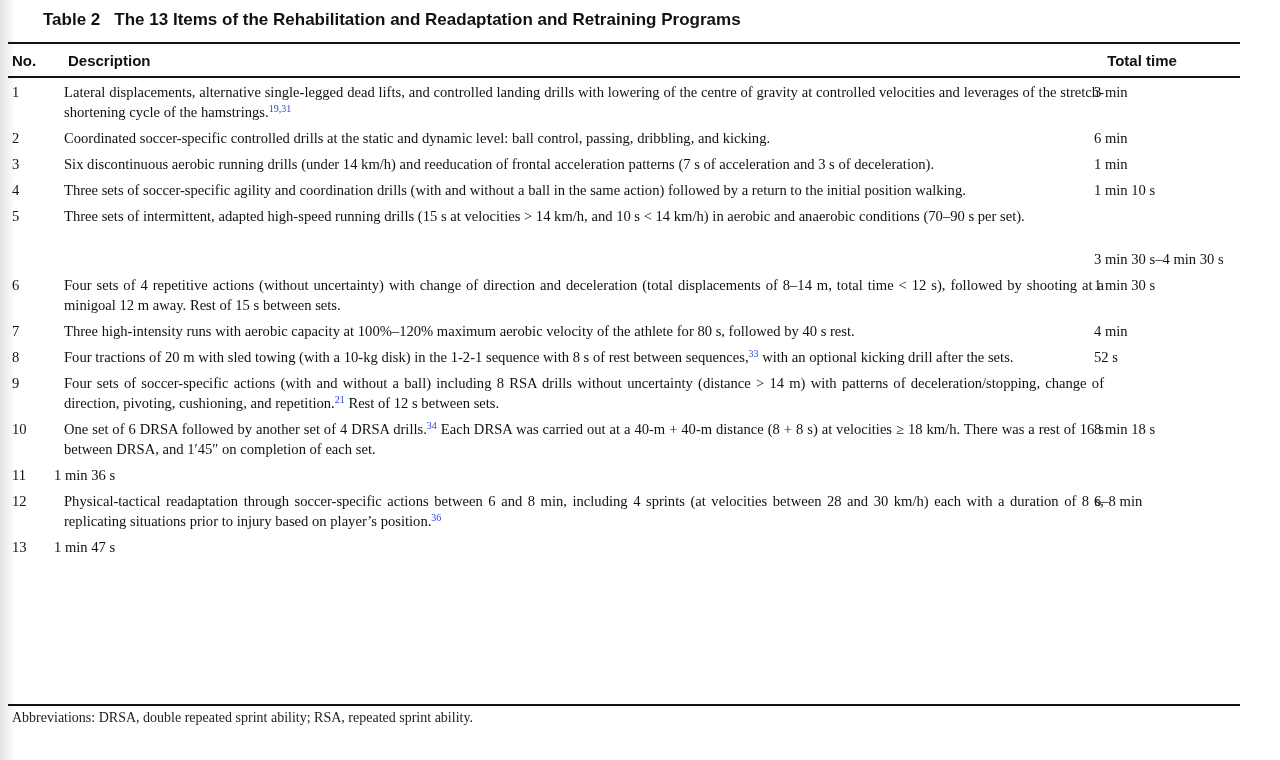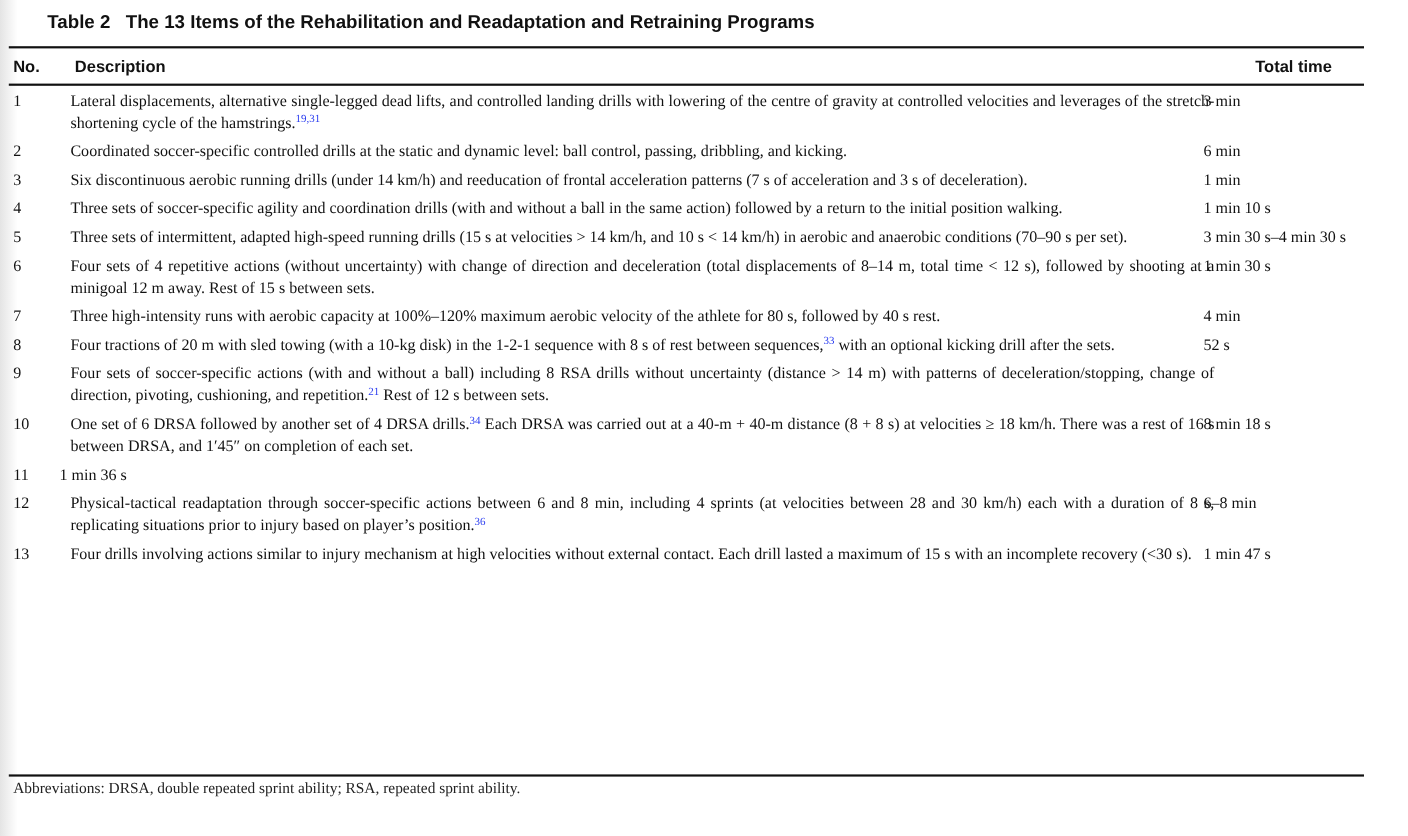--- a/index.html
+++ b/index.html
@@ -54,21 +54,21 @@
     top: 52px;
     left: 0;
     width: 1232px;
     font-family: "Liberation Sans", sans-serif;
     font-weight: bold;
     font-size: 15px;
     color: #111;
   }
   .header-row .h-no { position: absolute; left: 4px; }
   .header-row .h-desc { position: absolute; left: 60px; }
-  .header-row .h-time { position: absolute; left: 1113px; width: 110px; text-align: center; }
+  .header-row .h-time { position: absolute; left: 1079px; width: 110px; text-align: center; }
 
   .rows {
     position: absolute;
     top: 82px;
     left: 0;
     width: 1232px;
     font-family: "Liberation Serif", serif;
     font-size: 14.6px;
     line-height: 20px;
     color: #111;
@@ -92,20 +92,21 @@
   }
   .row .time {
     flex: none;
     width: 150px;
     text-align: left;
     padding-left: 0px;
     margin-left: -10px;
   }
   .row .time.wrap {
     width: 150px;
+    margin-top: 43px;
   }
   sup.ref {
     color: #2a3cf0;
     font-size: 10px;
     line-height: 0;
     vertical-align: 5px;
   }
   .footnote {
     position: absolute;
     top: 710px;
@@ -190,21 +191,20 @@
       <div class="no">11</div>
       <div class="time">1 min 36 s</div>
     </div>
     <div class="row">
       <div class="no">12</div>
       <div class="desc"><span>Physical-tactical readaptation through soccer-specific actions between 6 and 8 min, including 4 sprints (at velocities between 28 and 30 km/h) each with a duration of 8 s, replicating situations prior to injury based on player’s position.</span><sup class="ref">36</sup></div>
       <div class="time">6–8 min</div>
     </div>
     <div class="row">
       <div class="no">13</div>
-      <div class="desc"><span>Four drills involving actions similar to injury mechanism at high velocities without external contact. Each drill lasted a maximum of 15 s with an incomplete recovery (&lt;30 s).</span></div>
       <div class="time">1 min 47 s</div>
     </div>
   </div>
 
   <div class="rule bottom"></div>
 
   <div class="footnote">Abbreviations: DRSA, double repeated sprint ability; RSA, repeated sprint ability.</div>
 </div>
 
 </body></html>

